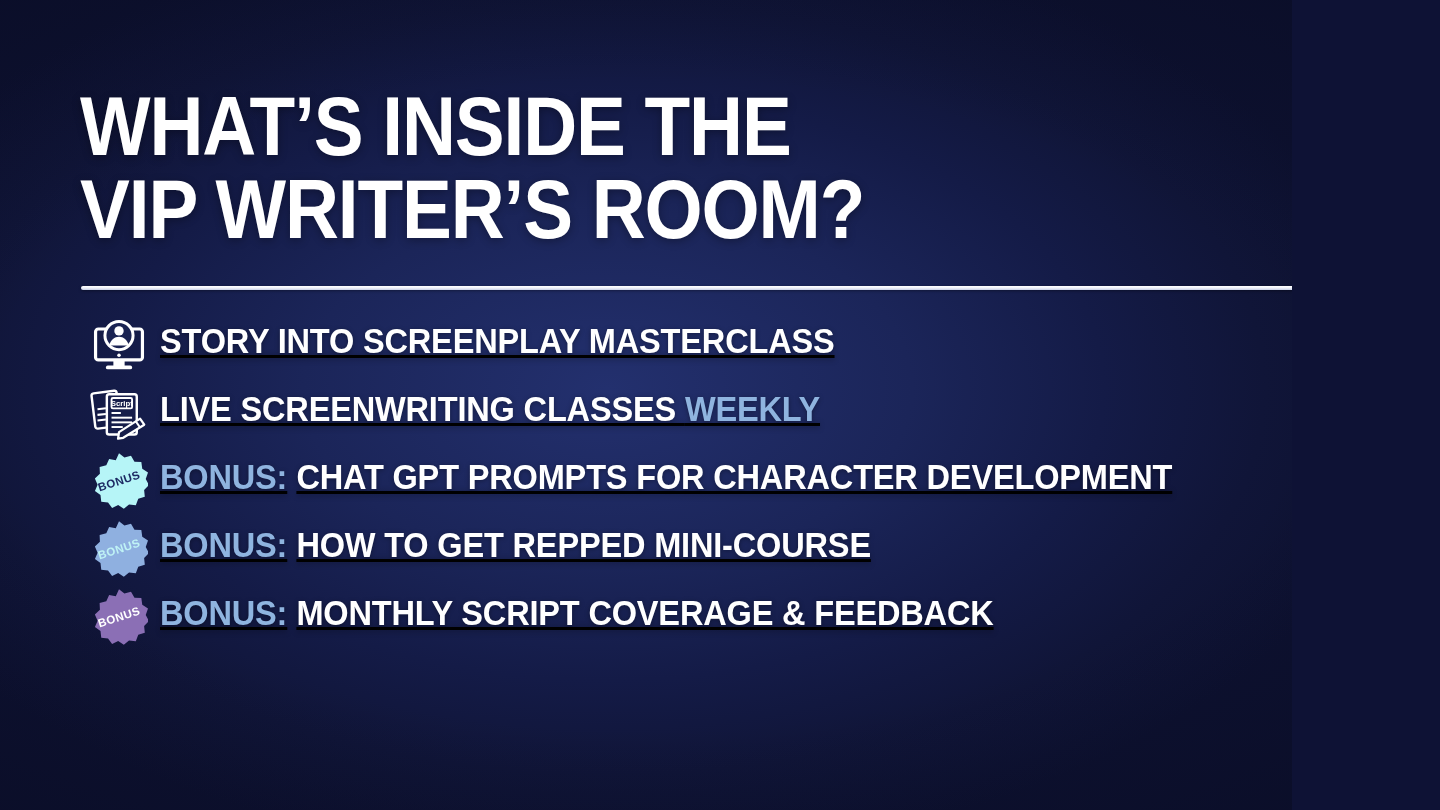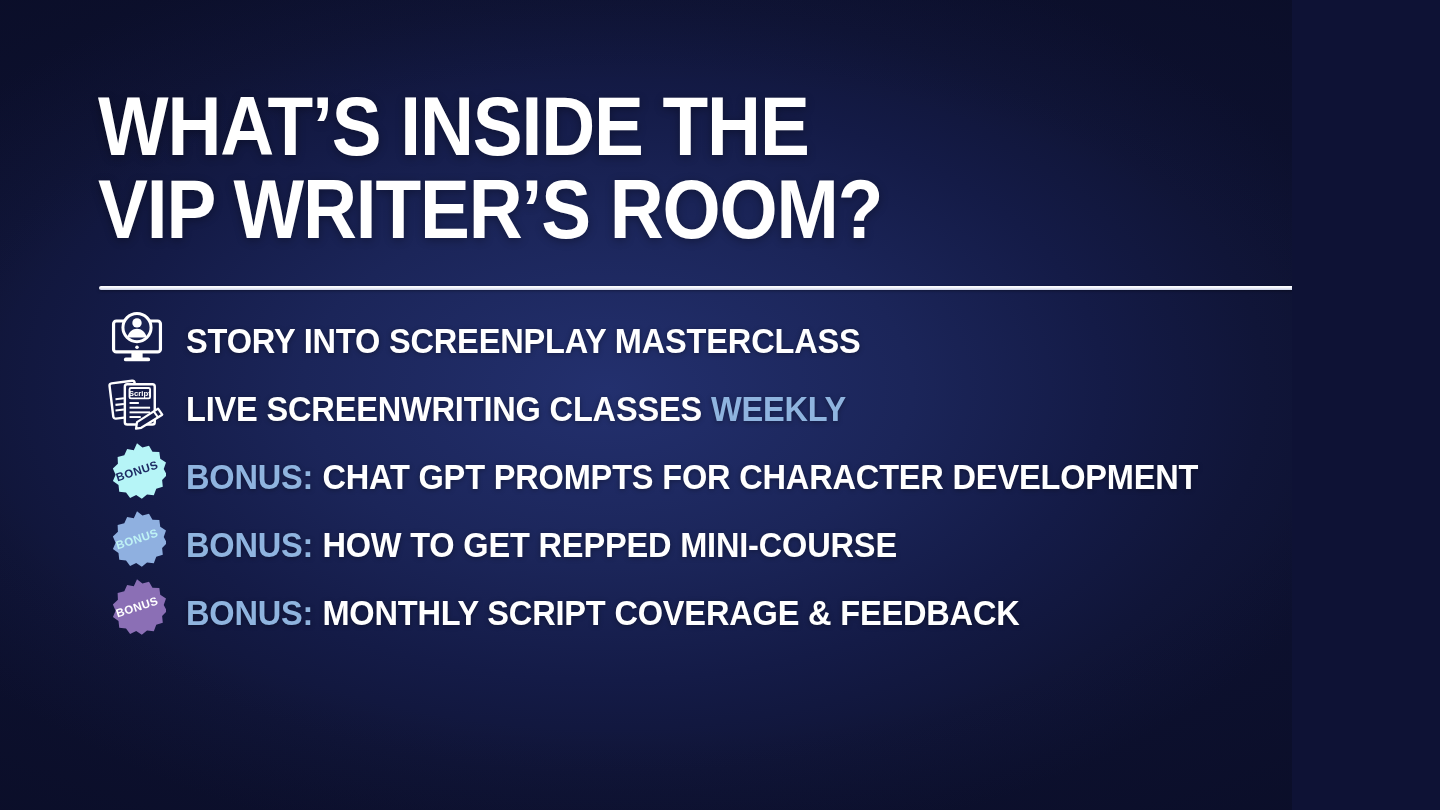--- a/index.html
+++ b/index.html
@@ -9,21 +9,20 @@
     background:#0e1235;
     overflow:hidden;
     position:relative;
   }
   #slide {
     position:absolute; inset:0;
     width:1292px; height:810px;
     background:
       radial-gradient(ellipse 62% 58% at 47% 48%, #23306e 0%, #1b2559 38%, #141b47 62%, #101538 82%, #0d1130 100%);
     overflow:hidden;
-    padding-left:18px;
   }
   #slide::after{
     content:"";
     position:absolute; inset:0;
     background:
       radial-gradient(ellipse 120% 95% at 50% 50%, rgba(0,0,0,0) 42%, rgba(6,8,26,.55) 88%, rgba(5,6,20,.8) 100%);
     pointer-events:none;
   }
 
   .content { position:relative; z-index:3; }
@@ -55,26 +54,27 @@
     border-radius:2px;
     box-shadow:0 1px 3px rgba(0,0,0,.35);
   }
 
   
   .list { position:absolute; left:78px; top:306px; width:1340px; }
   .row {
     display:flex;
     align-items:center;
     height:68px;
-    gap:8px;
+    gap:0;
+    text-decoration:underline;
   }
   .icon-cell {
     width:82px; min-width:82px;
     height:68px;
-    display:flex; align-items:flex-start; justify-content:center;
+    display:flex; align-items:flex-end; justify-content:center;
   }
   .row-text {
     font-family:"Liberation Sans", sans-serif;
     font-weight:bold;
     font-size:35px;
     line-height:1;
     letter-spacing:-0.2px;
     color:#ffffff;
     text-transform:uppercase;
     white-space:nowrap;

